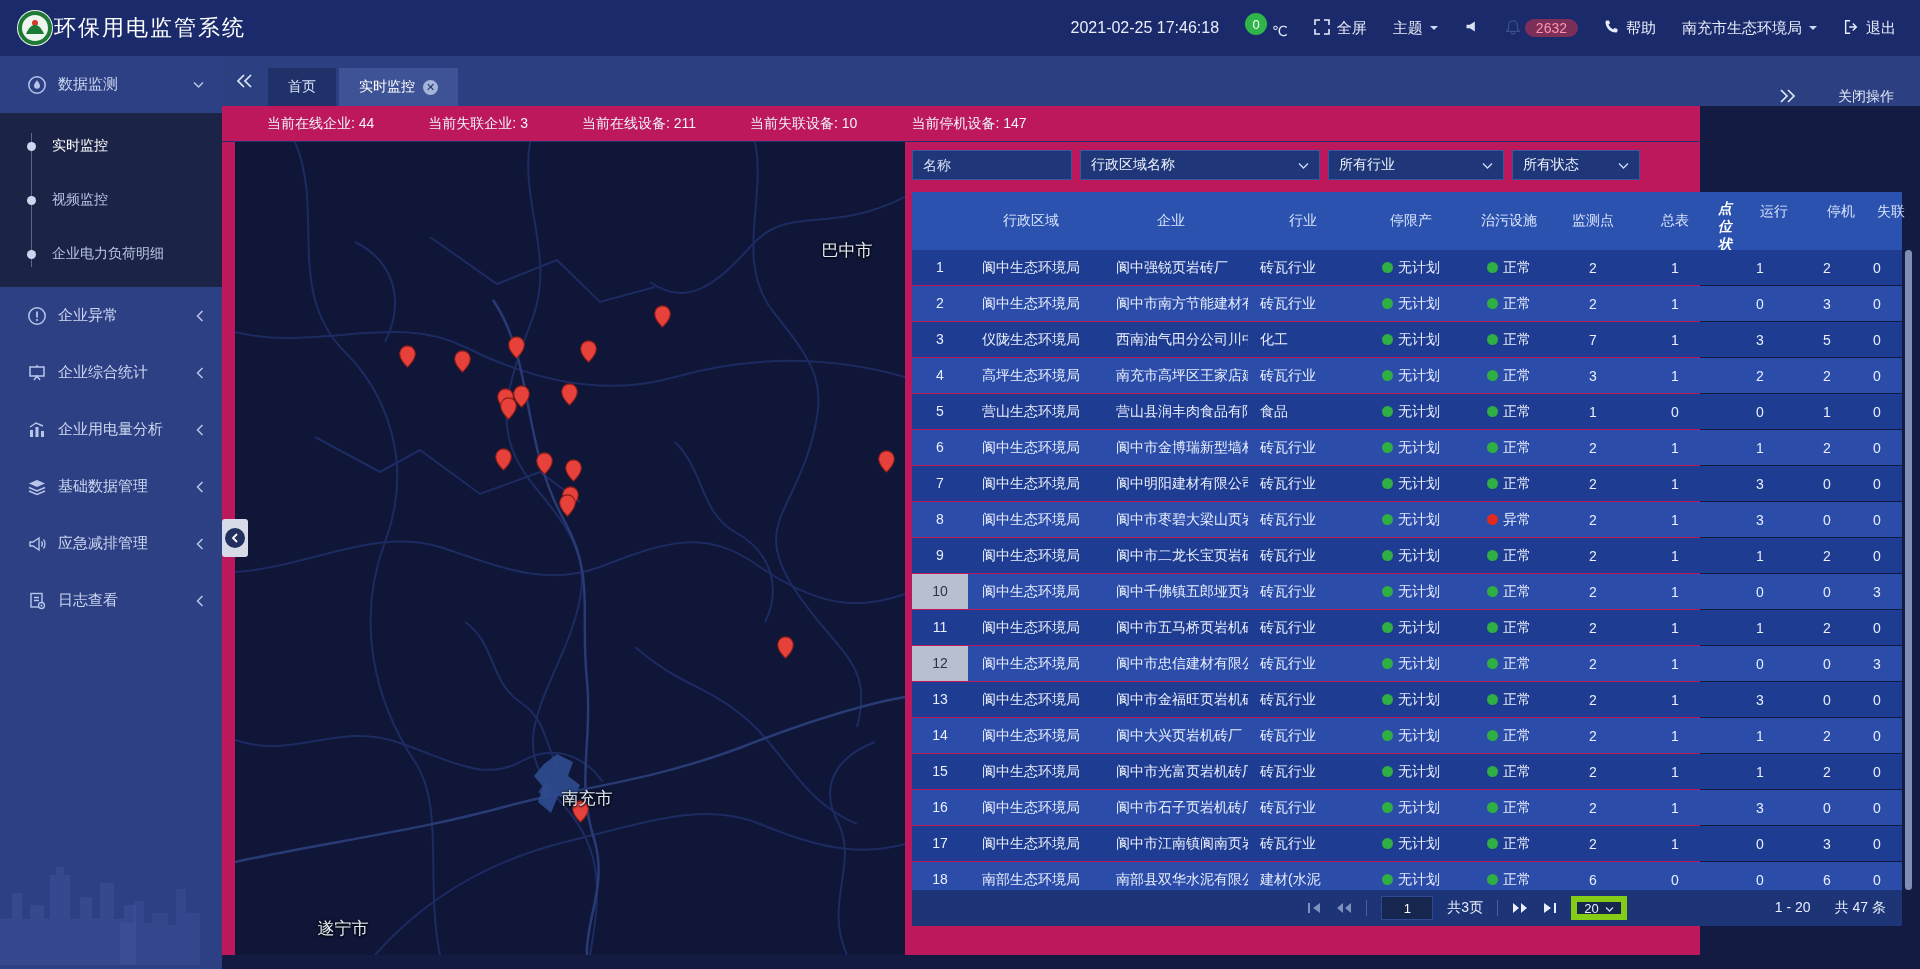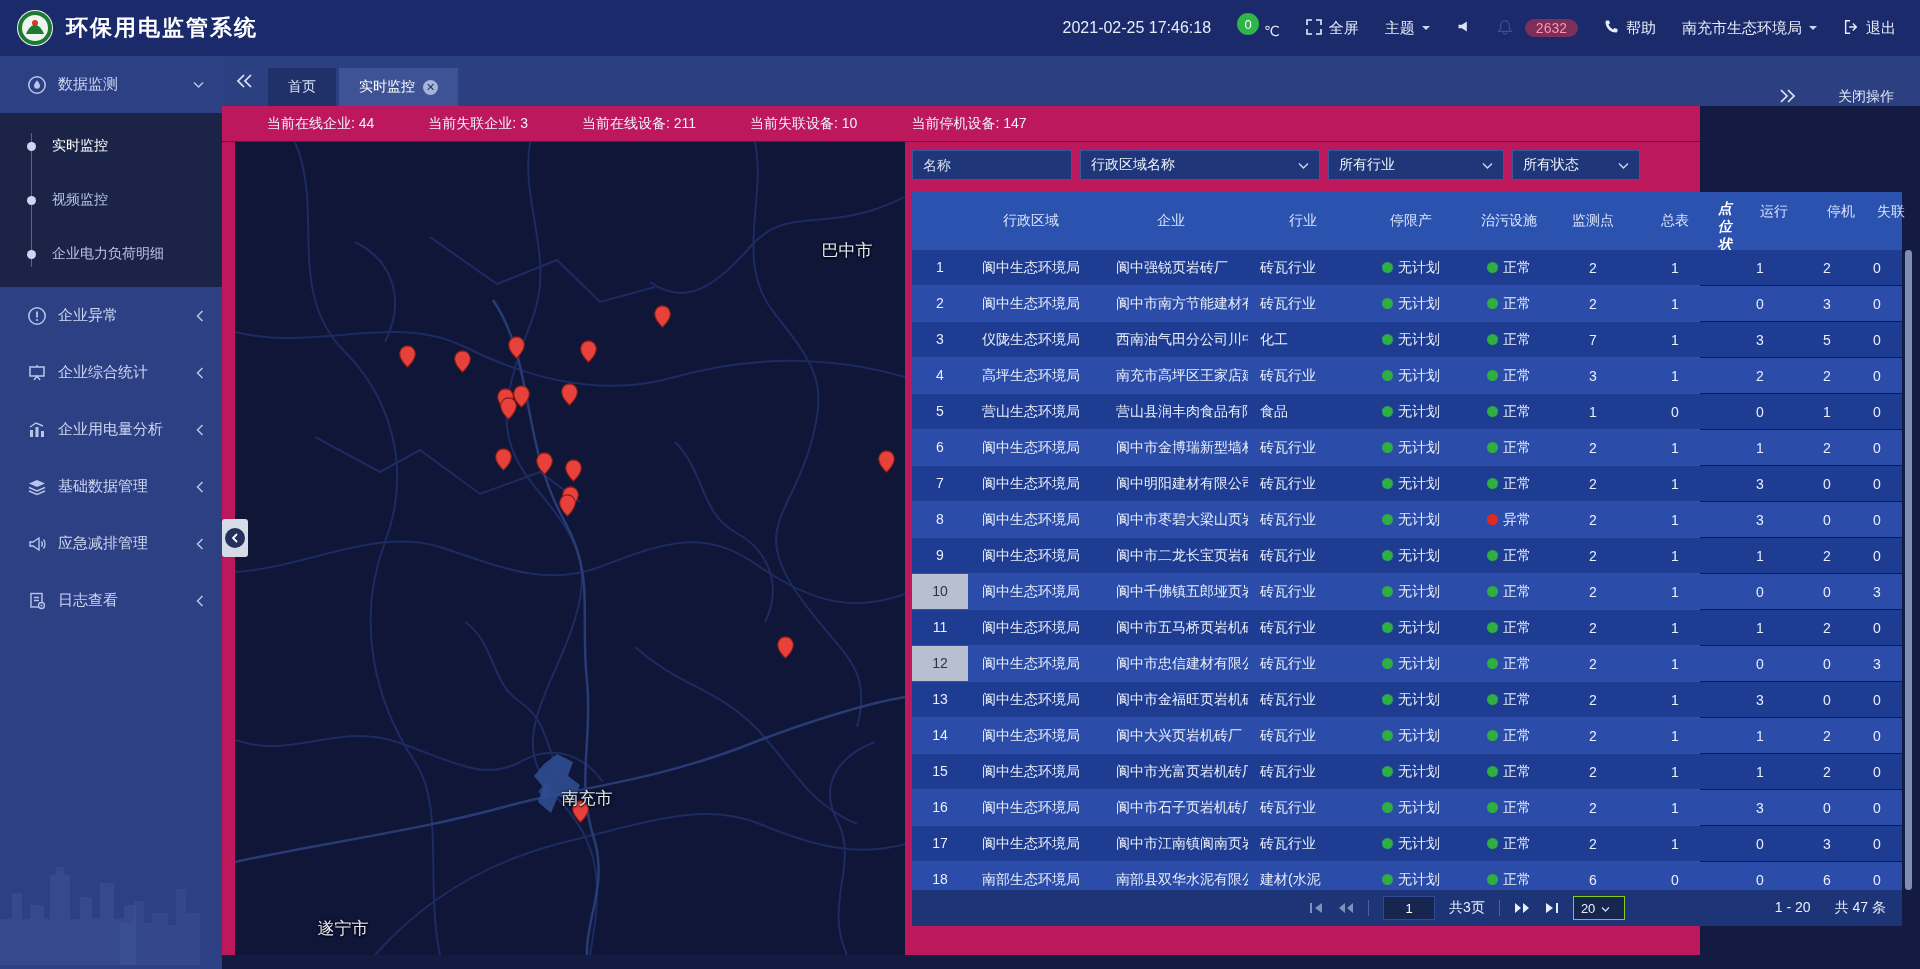--- a/index.html
+++ b/index.html
@@ -3,29 +3,29 @@
 <meta charset="utf-8">
 <style>
   * { margin:0; padding:0; box-sizing:border-box; }
   html,body { width:1920px; height:969px; overflow:hidden; }
   body { font-family:"Liberation Sans","DejaVu Sans",sans-serif; background:#131b42; }
   .page { position:relative; width:1920px; height:969px; background:#131b42; overflow:hidden; }
 
   
   .header { position:absolute; top:0; left:0; right:0; height:56px; background:#1b2a6b; display:flex; align-items:center; z-index:6; }
   .logo { margin-left:16px; width:38px; height:38px; flex:0 0 auto; }
-  .app-title { color:#ffffff; font-size:22px; font-weight:bold; margin-left:12px; letter-spacing:2px; }
+  .app-title { color:#ffffff; font-size:22px; font-weight:normal; letter-spacing:2px; }
   .hright { margin-left:auto; display:flex; align-items:center; gap:26px; padding-right:24px; color:#e7ecfa; font-size:15px; white-space:nowrap; }
   .datetime { font-size:16px; }
   .temp { display:flex; align-items:flex-start; }
   .temp-badge { width:22px; height:22px; border-radius:50%; background:#2fb54a; color:#fff; font-size:13px; display:flex; align-items:center; justify-content:center; margin-top:-4px; }
   .temp-unit { font-size:14px; margin-left:5px; margin-top:6px; }
   .hitem { display:flex; align-items:center; gap:7px; cursor:pointer; }
   .caret-down { width:0; height:0; border:4px solid transparent; border-top-color:#cfd9f2; margin-top:4px; }
-  .notif { display:flex; align-items:center; gap:12px; }
+  .notif { display:flex; align-items:center; gap:4px; }
   .notif-badge { background:#7c2f58; color:#ff93ad; border-radius:10px; padding:1px 11px; font-size:14px; }
 
   
   .sidebar { position:absolute; top:56px; left:0; width:222px; bottom:0; background:#2e4084; z-index:5; overflow:hidden; }
   .sgroup { height:57px; display:flex; align-items:center; padding:0 18px 0 26px; color:#ccd6f1; font-size:15px; cursor:pointer; }
   .sicon { width:22px; height:22px; margin-right:10px; display:flex; align-items:center; justify-content:center; }
   .schev { margin-left:auto; display:flex; align-items:center; }
   .ssub { background:#1b2447; position:relative; padding:6px 0; }
   .ssub-line { position:absolute; left:31px; top:20px; bottom:20px; width:1px; background:#8d9cc9; opacity:.55; }
   .ssub-item { height:54px; display:flex; align-items:center; padding-left:52px; color:#b9c4e4; font-size:14px; position:relative; cursor:pointer; }
@@ -86,21 +86,21 @@
   .c-halt { width:50px; text-align:center; }
   .c-lost { width:50px; text-align:center; }
   .dot { width:11px; height:11px; border-radius:50%; flex:0 0 auto; }
 
   
   .pager { position:absolute; top:748px; left:0; width:990px; height:36px; background:#1d3476; display:flex; align-items:center; color:#e8eefb; font-size:14px; }
   .pg-center { margin:0 auto; display:flex; align-items:center; gap:14px; padding-left:120px; }
   .pg-ic { display:flex; align-items:center; cursor:pointer; }
   .pg-divider { width:1px; height:16px; background:#4a5f9b; }
   .pg-input { width:52px; height:24px; background:#16264f; border:1px solid #2f4a92; color:#ffffff; text-align:center; font-size:13px; outline:none; font-family:inherit; }
-  .pg-size { height:24px; min-width:52px; background:#16264f; border:1px solid #84cc16; display:flex; align-items:center; gap:6px; padding:0 7px; cursor:pointer; font-size:13px; }
+  .pg-size { height:24px; min-width:52px; background:#16264f; border:6px solid #84cc16; display:flex; align-items:center; gap:6px; padding:0 7px; cursor:pointer; font-size:13px; }
   .pg-range { position:absolute; right:16px; display:flex; gap:24px; }
   .tscroll { position:absolute; left:1905px; top:250px; width:7px; height:640px; background:#93a2c9; border-radius:4px; opacity:.85; z-index:8; }
 </style>
 </head>
 <body>
 
 <div class="page">
 
   <div class="header">
     <span class="logo">

